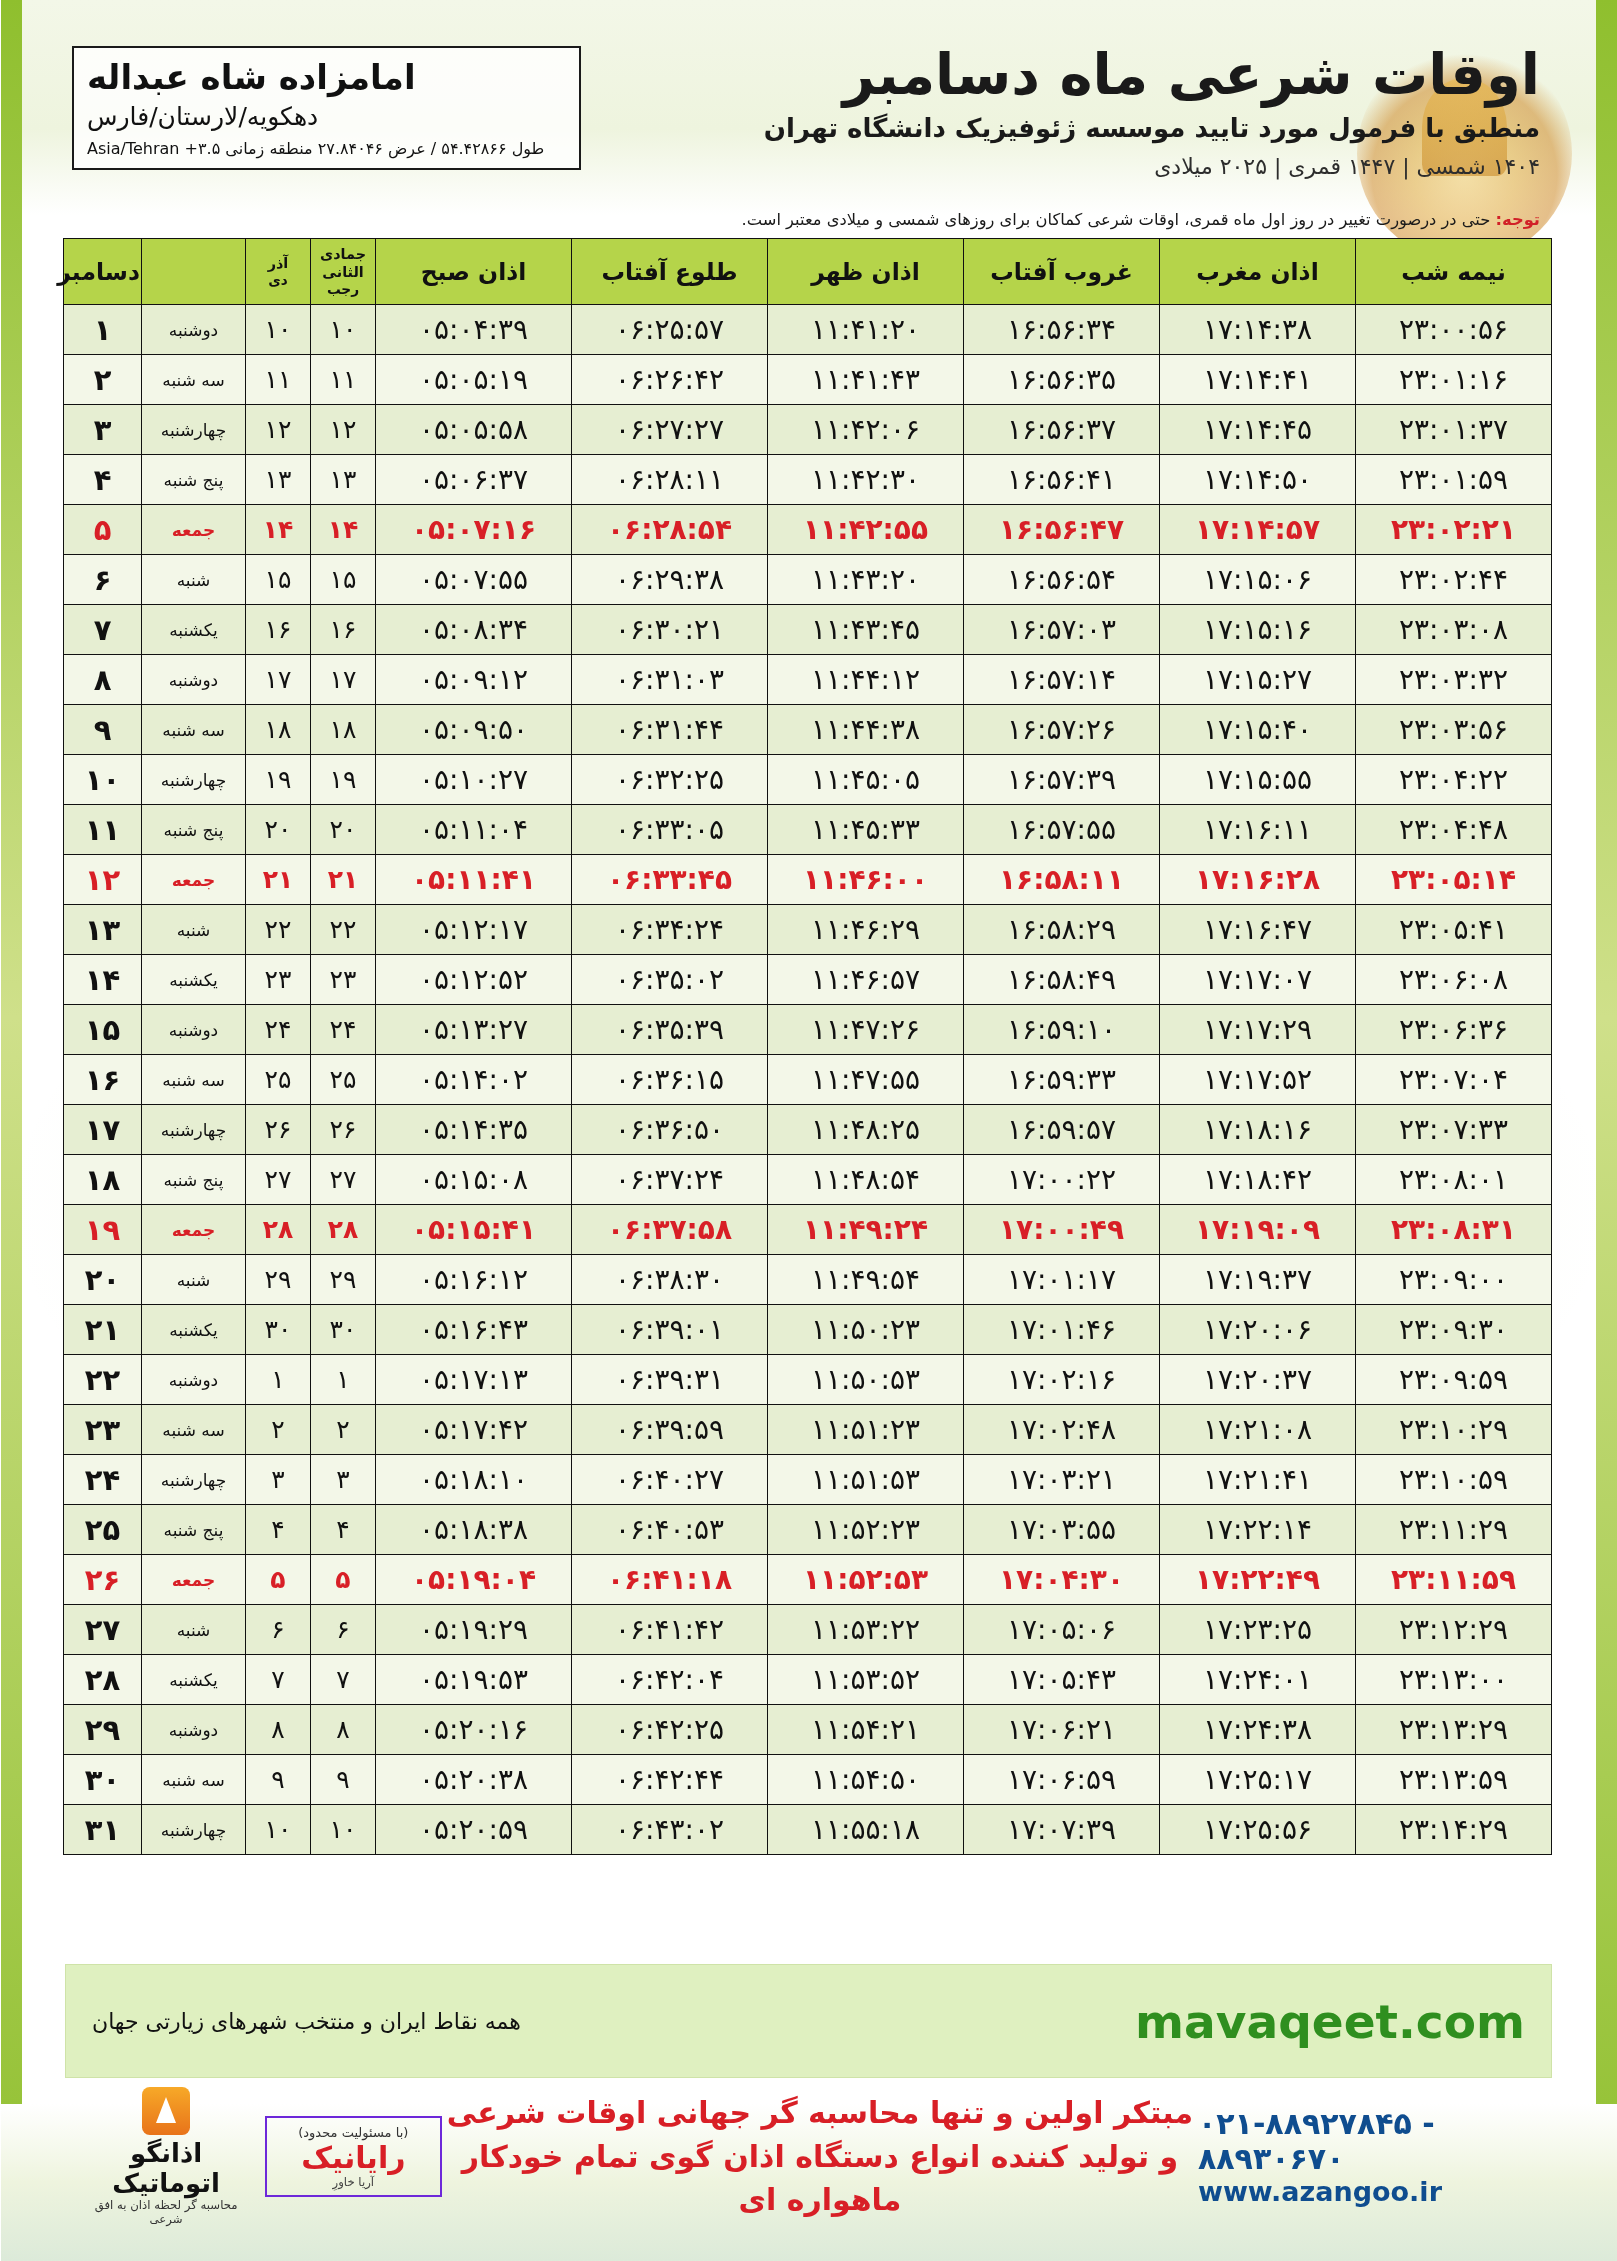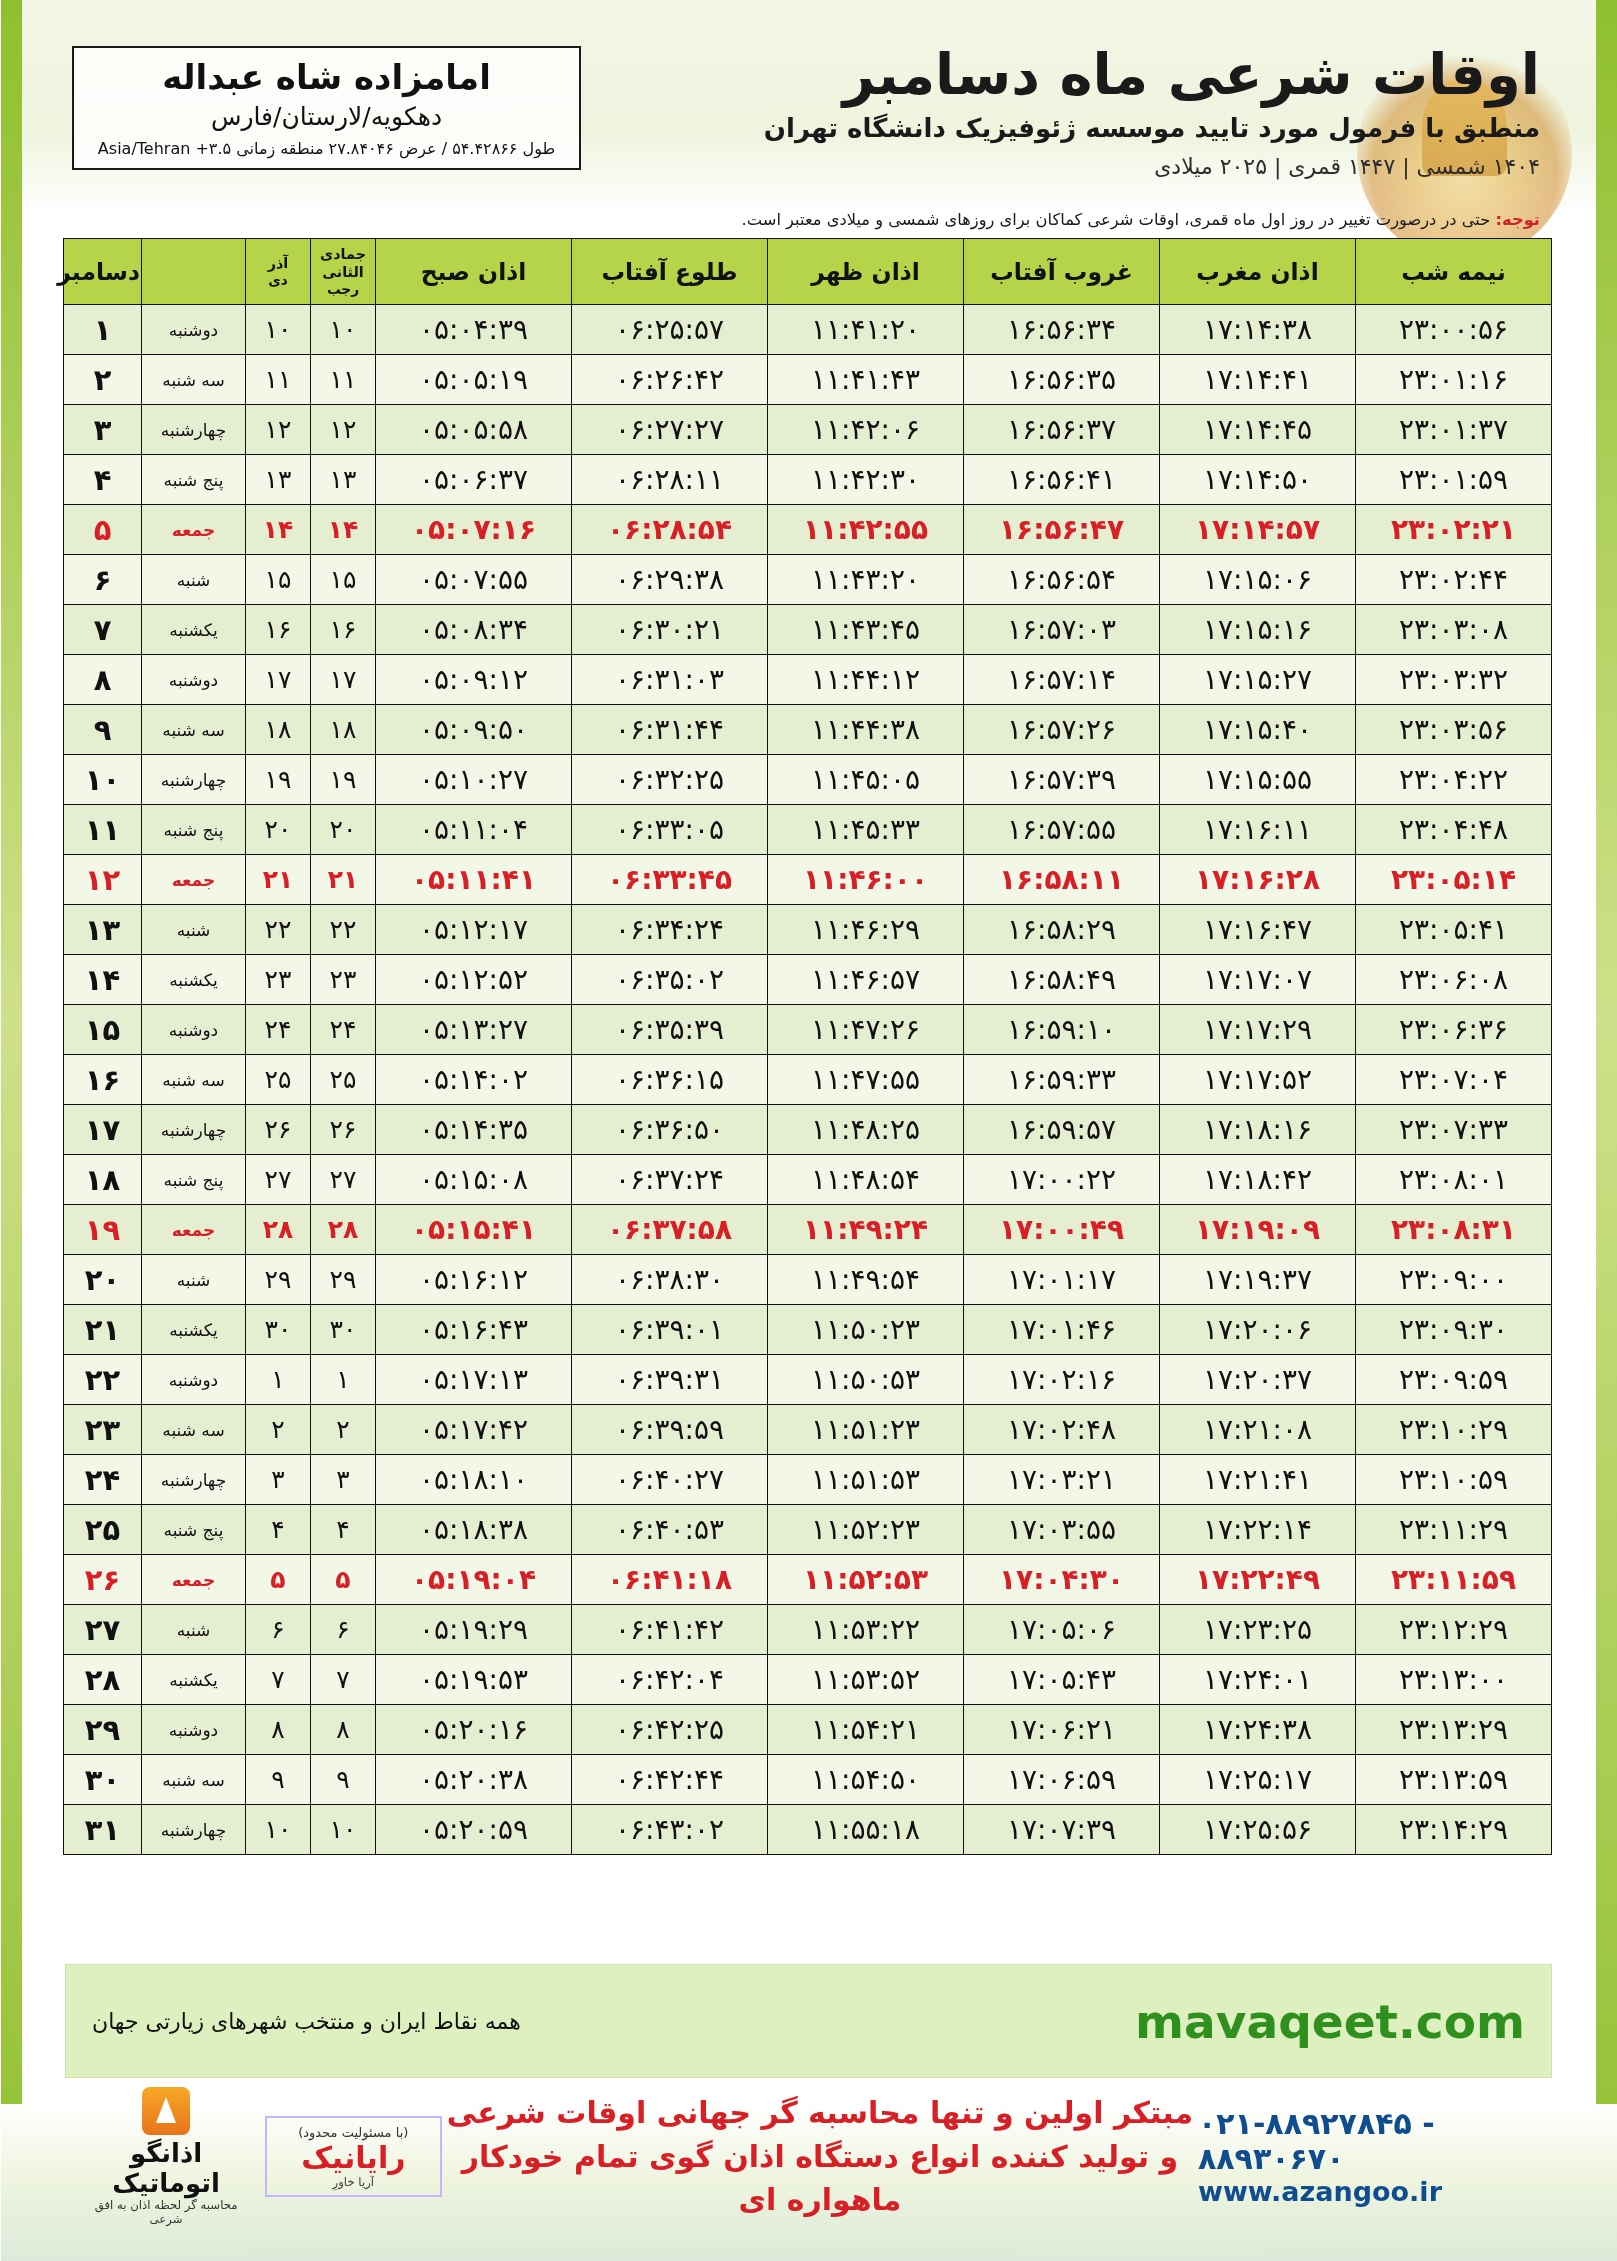--- a/index.html
+++ b/index.html
@@ -51,21 +51,21 @@
   }
   .sub-title{
     font-size:26px;font-weight:bold;color:#1a1a1a;margin:0 0 10.4px 0;
   }
   .date-line{
     font-size:22px;color:#2d2d2d;margin:0;
   }
   .loc-box{
     position:absolute;left:72px;top:6.5px;width:509px;
     border:2px solid #1a1a1a;background:rgba(255,255,255,.82);
-    padding:11.7px 13px 10.4px 13px;text-align:center;box-sizing:border-box;
+    padding:11.7px 13px 10.4px 13px;text-align:left;box-sizing:border-box;
   }
   .loc-name{font-size:34px;font-weight:bold;color:#111;line-height:1.1;margin-bottom:5.2px;}
   .loc-region{font-size:25px;color:#111;margin-bottom:7.8px;}
   .loc-coord{font-size:16px;color:#111;direction:rtl;}
 
   .note-line{
     position:absolute;top:210px;right:78px;width:1461px;text-align:right;
     font-size:16.3px;color:#1a1a1a;
   }
   .note-line .note-key{color:#d12027;font-weight:bold;}
@@ -119,21 +119,21 @@
     position:absolute;top:2088px;left:65px;width:1487px;height:137px;
     display:flex;align-items:center;justify-content:space-between;padding:0 19.6px;box-sizing:border-box;
   }
   .fb-left{direction:ltr;text-align:left;}
   .fb-left .phone{font-size:30px;font-weight:bold;color:#0f4d8f;letter-spacing:0.7px;}
   .fb-left .web{font-size:27px;font-weight:bold;color:#0f4d8f;}
   .fb-mid{text-align:center;}
   .fb-mid .l1,.fb-mid .l2{font-size:30px;font-weight:bold;color:#d81f26;line-height:1.45;}
   .fb-right{display:flex;align-items:center;gap:17px;}
   .logo-rayanic{
-    border:2px solid #c4b5fd;padding:6.5px 11.7px;text-align:center;min-width:150px;
+    border:2px solid #6d28d9;padding:6.5px 11.7px;text-align:center;min-width:150px;
   }
   .logo-rayanic .r1{font-size:13px;color:#333;}
   .logo-rayanic .r2{font-size:30px;font-weight:bold;color:#d81f26;}
   .logo-rayanic .r3{font-size:11.7px;color:#444;}
   .logo-azangoo{text-align:center;min-width:163px;}
   .logo-azangoo .a-ico{
     width:48px;height:48px;margin:0 auto 3.9px auto;border-radius:7.8px;
     background:linear-gradient(180deg,#f7a928,#e8731a);position:relative;
   }
   .logo-azangoo .a-ico:after{

